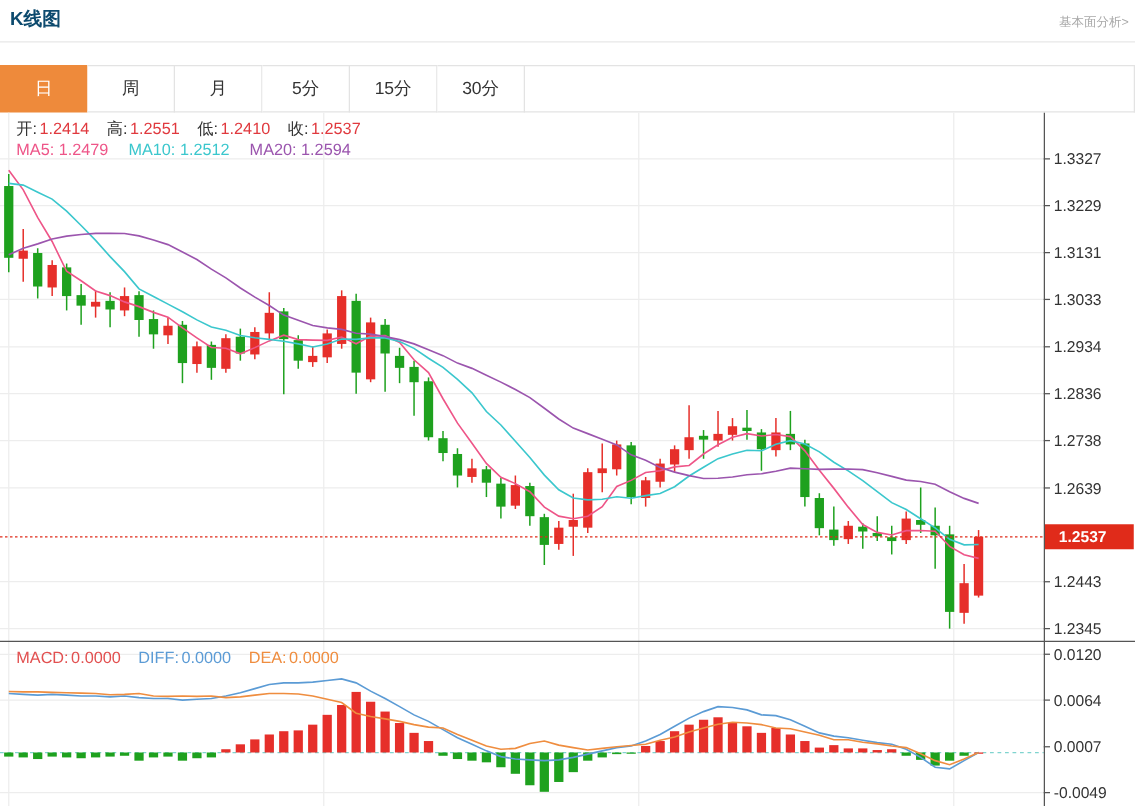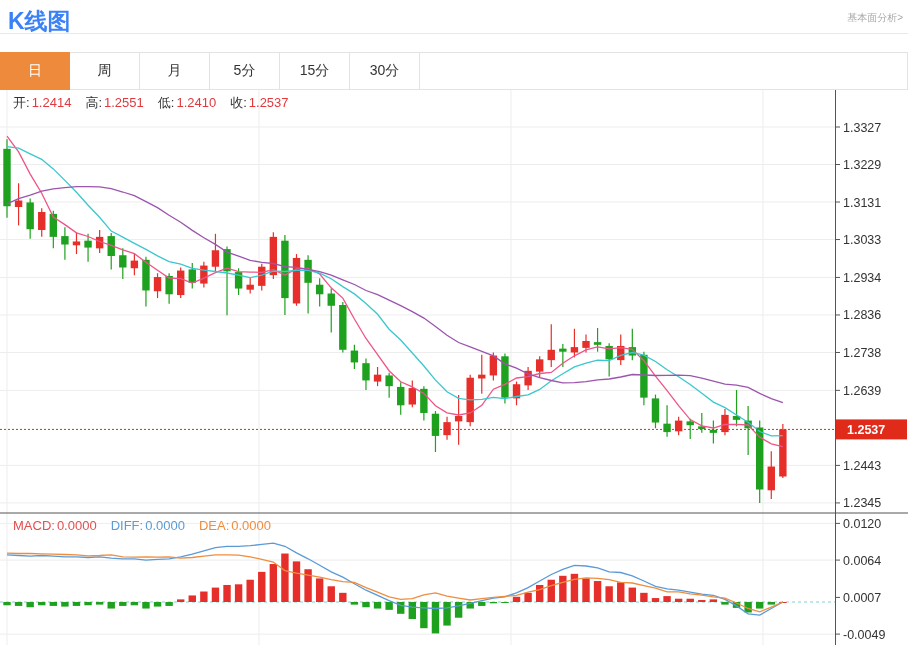--- a/index.html
+++ b/index.html
@@ -1,18 +1,18 @@
 <!DOCTYPE html>
 <html><head>
 <meta charset="utf-8">
 <style>
   html,body{margin:0;padding:0;background:#fff;}
   body{width:908px;height:645px;overflow:hidden;font-family:"Liberation Sans","DejaVu Sans",sans-serif;position:relative;}
   .header{height:33px;border-bottom:1px solid #e8e8e8;position:relative;}
-  .page-title{position:absolute;left:8px;top:6px;font-size:23px;font-weight:bold;color:#3b82f6;}
+  .page-title{position:absolute;left:8px;top:6px;font-size:15px;font-weight:bold;color:#0c4a6e;}
   .fund-link{position:absolute;right:5px;top:11px;font-size:10px;color:#a8a8a8;cursor:pointer;text-decoration:none;}
   .tabbar{margin-top:18px;display:flex;height:38px;box-sizing:border-box;}
   .tab{width:70px;box-sizing:border-box;border:1px solid #e3e3e3;border-left:none;display:flex;align-items:center;justify-content:center;font-size:14px;color:#333;cursor:pointer;background:#fff;}
   .tab:first-child{border-left:1px solid #e3e3e3;}
   .tab.active{color:#fff;border-color:transparent;}
   .tab-spacer{flex:1;box-sizing:border-box;border:1px solid #e3e3e3;border-left:none;}
   .chart-wrap{position:relative;width:908px;height:555px;}
   #chart-svg{position:absolute;left:0;top:0;cursor:crosshair;}
   .legend{position:absolute;left:13px;font-size:13px;pointer-events:none;white-space:nowrap;z-index:5;}
   .legend-ohlc{top:4px;}
@@ -36,20 +36,21 @@
     <div class="tab">周</div>
     <div class="tab">月</div>
     <div class="tab">5分</div>
     <div class="tab">15分</div>
     <div class="tab">30分</div>
     <div class="tab-spacer"></div>
   </div>
 
 <div class="chart-wrap">
   <div class="legend legend-ohlc"><span class="lbl" style="color: rgb(51, 51, 51);">开:</span><span class="val" style="color: rgb(224, 57, 62);">1.2414</span><span class="lbl" style="color: rgb(51, 51, 51);">高:</span><span class="val" style="color: rgb(224, 57, 62);">1.2551</span><span class="lbl" style="color: rgb(51, 51, 51);">低:</span><span class="val" style="color: rgb(224, 57, 62);">1.2410</span><span class="lbl" style="color: rgb(51, 51, 51);">收:</span><span class="val" style="color: rgb(224, 57, 62);">1.2537</span></div>
+  <div class="legend legend-ma"><span class="ma-item" style="color: rgb(238, 85, 136);">MA5: 1.2479</span><span class="ma-item" style="color: rgb(59, 199, 205);">MA10: 1.2512</span><span class="ma-item" style="color: rgb(155, 85, 174);">MA20: 1.2594</span></div>
   <div class="legend legend-macd"><span class="lbl" style="color: rgb(226, 80, 80);">MACD:</span><span class="val" style="color: rgb(226, 80, 80);">0.0000</span><span class="lbl" style="color: rgb(91, 155, 213);">DIFF:</span><span class="val" style="color: rgb(91, 155, 213);">0.0000</span><span class="lbl" style="color: rgb(239, 141, 63);">DEA:</span><span class="val" style="color: rgb(239, 141, 63);">0.0000</span></div>
   <svg id="chart-svg" width="908" height="555">
       <g>
         <line x1="0" y1="37" x2="835" y2="37" stroke="#ededed" stroke-width="1"></line>
         <line x1="0" y1="74.51440000000011" x2="835" y2="74.51440000000011" stroke="#ededed" stroke-width="1"></line>
         <line x1="0" y1="112.02880000000023" x2="835" y2="112.02880000000023" stroke="#ededed" stroke-width="1"></line>
         <line x1="0" y1="149.54320000000035" x2="835" y2="149.54320000000035" stroke="#ededed" stroke-width="1"></line>
         <line x1="0" y1="187.44039999999958" x2="835" y2="187.44039999999958" stroke="#ededed" stroke-width="1"></line>
         <line x1="0" y1="224.9547999999997" x2="835" y2="224.9547999999997" stroke="#ededed" stroke-width="1"></line>
         <line x1="0" y1="262.46919999999983" x2="835" y2="262.46919999999983" stroke="#ededed" stroke-width="1"></line>

